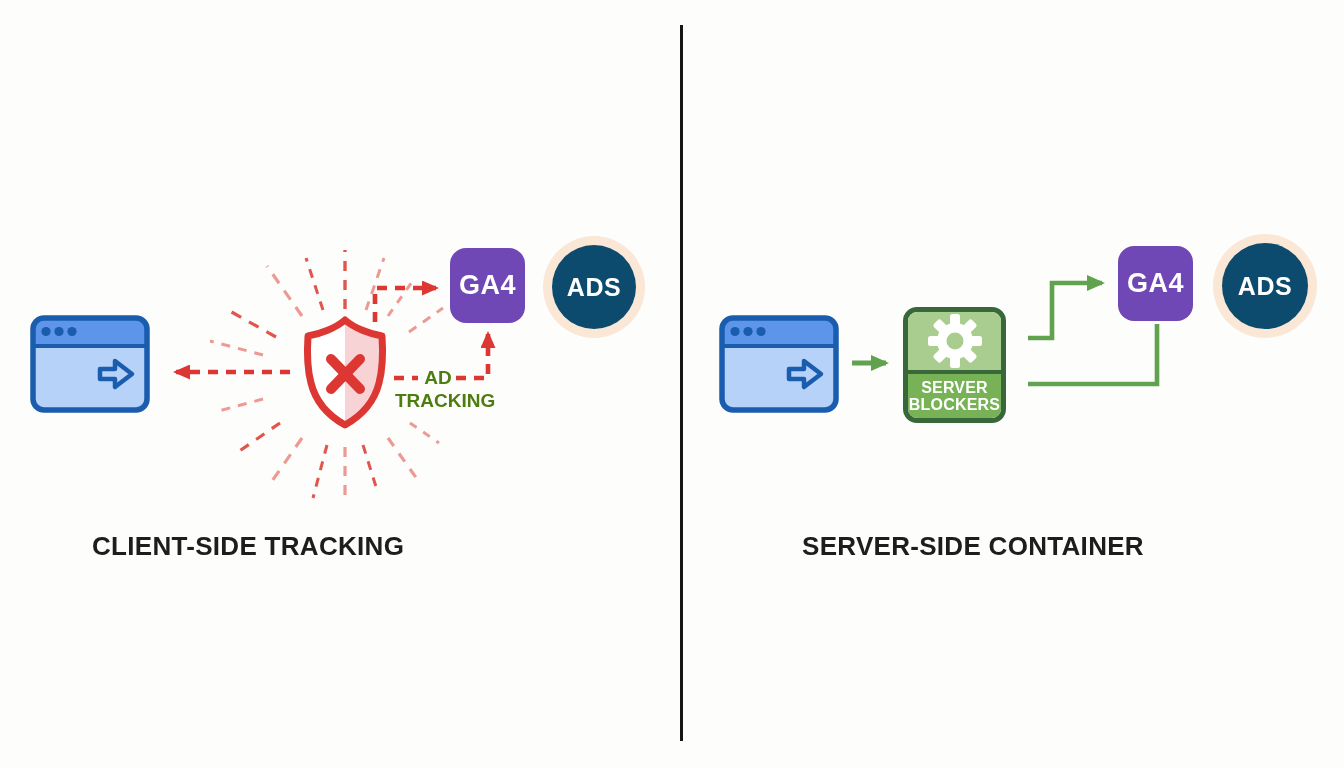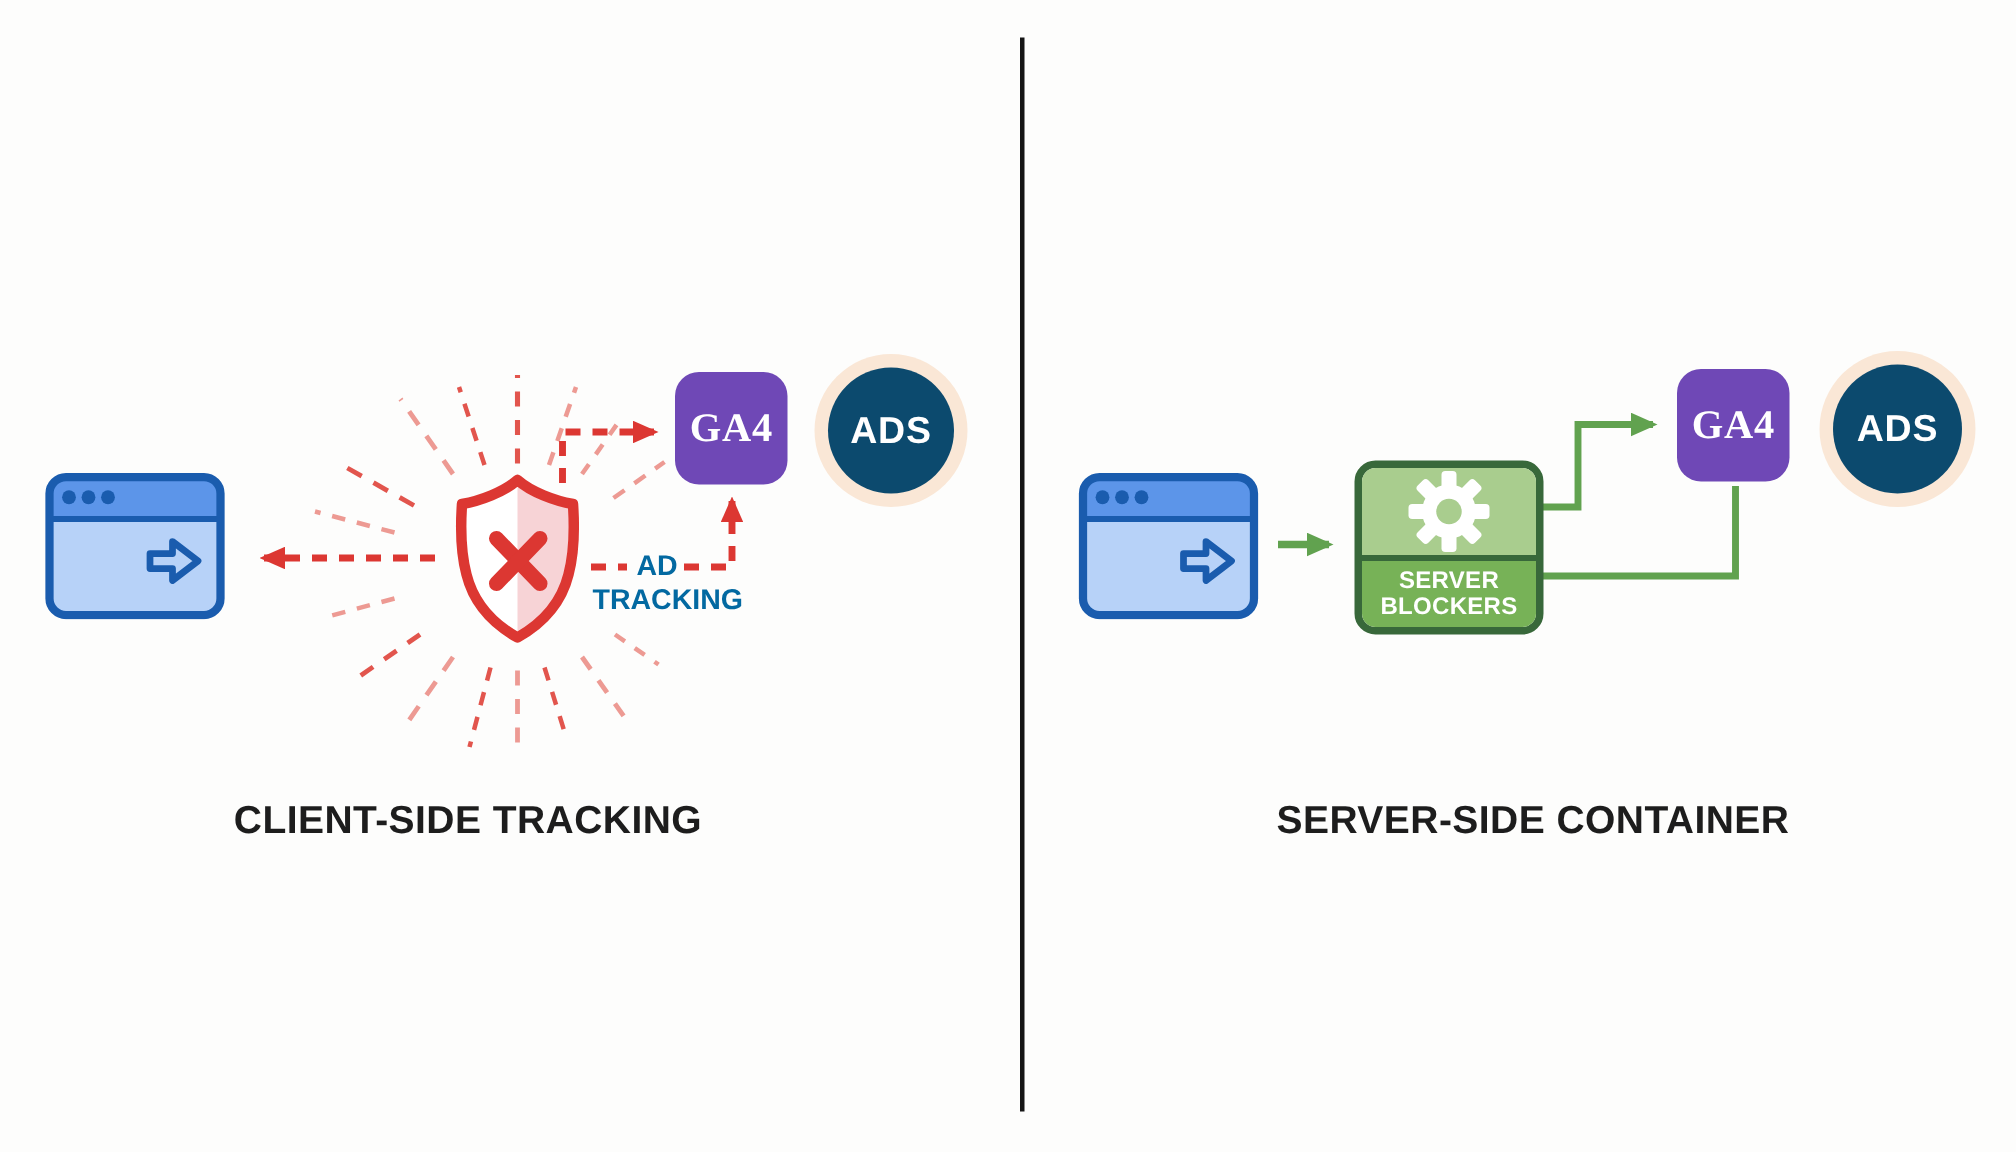--- a/index.html
+++ b/index.html
@@ -16,54 +16,54 @@
     left:680px;top:25px;width:2.5px;height:716px;
     background:#151515;
   }
   
   .overlay{left:0;top:0;pointer-events:none;}
   
   .ga4-badge{
     width:75px;height:75px;border-radius:16px;
     background:#6F48B6;
     display:flex;align-items:center;justify-content:center;
-    color:#fff;font-weight:bold;font-size:27px;letter-spacing:.5px;font-family:Liberation Serif, serif;
+    color:#fff;font-weight:bold;font-size:27px;letter-spacing:.5px;
   }
   .ads-badge{
     width:84px;height:84px;border-radius:50%;
     background:#0c4a6e;
     box-shadow:0 0 0 9px #FAE7D6;
     display:flex;align-items:center;justify-content:center;
     color:#fff;font-weight:bold;font-size:25px;letter-spacing:.5px;
   }
   
   .server-container{
-    left:903px;top:307px;width:126px;height:116px;
+    left:903px;top:307px;width:103px;height:116px;
     border:5px solid #38683A;border-radius:14px;
     box-sizing:border-box;overflow:hidden;
     display:flex;flex-direction:column;
   }
   .sc-top{
     flex:1 1 55%;background:#A9CD8E;
     display:flex;align-items:center;justify-content:center;
     border-bottom:4px solid #38683A;
   }
   .sc-bottom{
     flex:1 1 45%;background:#77B257;
     display:flex;flex-direction:column;align-items:center;justify-content:center;
     color:#fff;font-weight:bold;font-size:16px;line-height:17px;letter-spacing:.2px;
   }
   
   .ad-label{
-    color:#0369a1;font-weight:bold;font-size:19px;line-height:20px;
+    color:#4d7c0f;font-weight:bold;font-size:19px;line-height:20px;
     text-align:center;white-space:nowrap;
   }
   
   .section-title{
-    width:440px;text-align:center;
+    width:440px;text-align:left;
     color:#1d1d1d;font-weight:bold;font-size:26px;letter-spacing:.3px;
     white-space:nowrap;
   }
 </style>
 </head>
 <body>
 
 <div class="canvas">
 
   <svg class="abs overlay" width="1344" height="768" viewBox="0 0 1344 768">

